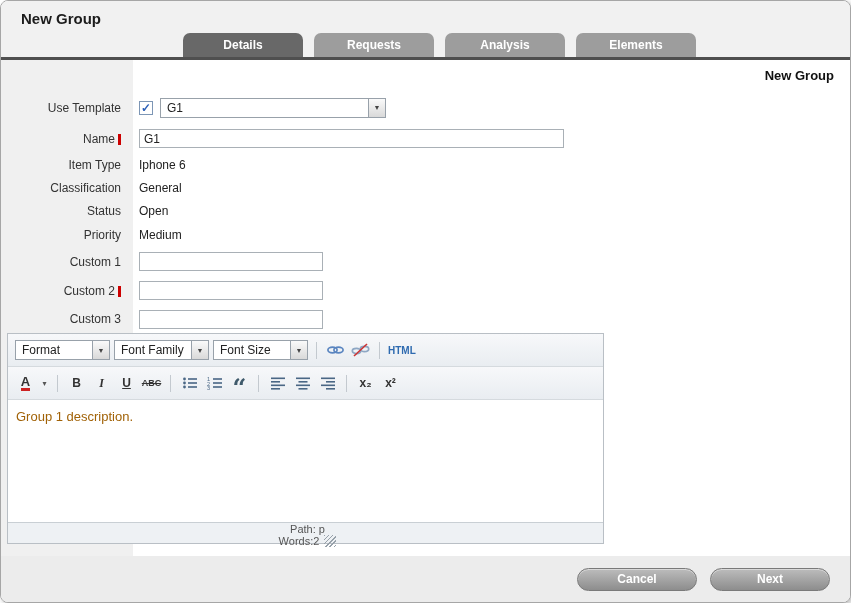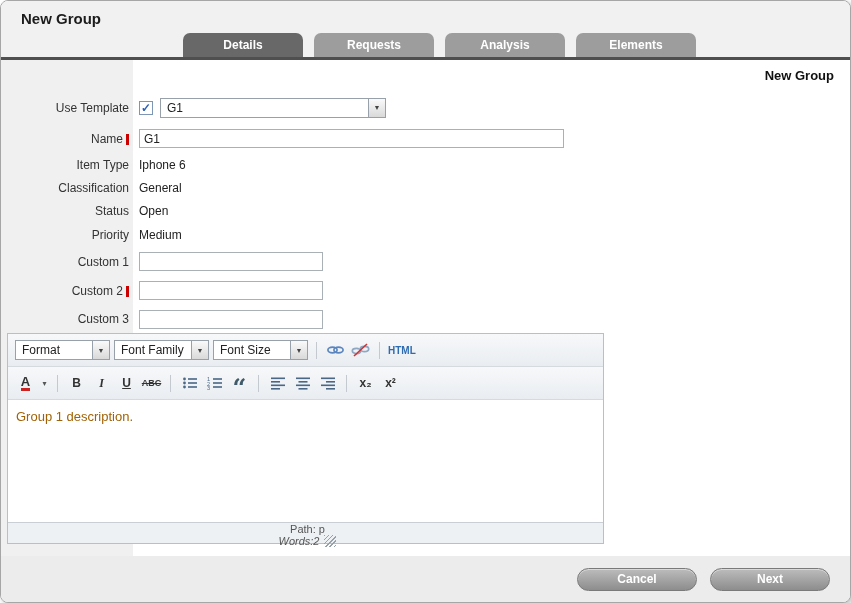--- a/index.html
+++ b/index.html
@@ -35,21 +35,21 @@
     background:linear-gradient(90deg,#f0f0f0 0,#f0f0f0 132px,#ffffff 132px);
     padding-top:8px;
   }
   .section-title { text-align:right; padding-right:16px; font-size:13px; font-weight:bold; color:#111; }
 
   .form { margin-top:8px; }
   .row { display:flex; align-items:center; }
   .row.top { align-items:flex-start; }
   .h34{height:33px} .h30{height:29px} .h24{height:23px} .h26{height:25px} .h28{height:28px}
   .lbl {
-    flex:0 0 132px; width:132px; padding-right:4px;
+    flex:0 0 132px; width:132px; padding-right:12px;
     display:flex; justify-content:flex-end; align-items:center; gap:3px;
     font-size:12px; color:#333;
   }
   .row.top .lbl { padding-top:9px; align-items:flex-start; }
   .req { width:3px; height:11px; background:#cc0000; display:inline-block; flex:0 0 3px; margin-top:1px; }
   .fld { padding-left:6px; display:flex; align-items:center; }
   .static-val { font-size:12px; color:#222; }
 
   input.text {
     height:19px; border:1px solid #a9b0b6; background:#fff;
@@ -98,21 +98,21 @@
   .subsup { font-size:12px; color:#333; font-weight:bold; }
 
   .canvas { flex:1; background:#fff; padding:9px 8px; font-size:13px; color:#a16207; overflow:hidden; }
   .canvas p { margin:0; }
 
   .statusbar {
     height:21px; background:#eef1f4; border-top:1px solid #c9cfd4;
     display:flex; align-items:center; justify-content:space-between;
     padding:0 5px 0 9px; font-size:11px; color:#555;flex-direction:column;
   }
-  .sb-right { display:flex; align-items:center; gap:5px;font-style:italic; }
+  .sb-right { display:flex; align-items:center; gap:5px; }
   .grip {
     width:12px; height:12px;
     background:repeating-linear-gradient(135deg,#97a1aa 0 1px,transparent 1px 3px);
   }
 
   
   .footer {
     height:46px; background:#ececec; display:flex; justify-content:flex-end; align-items:center;
     gap:13px; padding-right:20px;
   }

